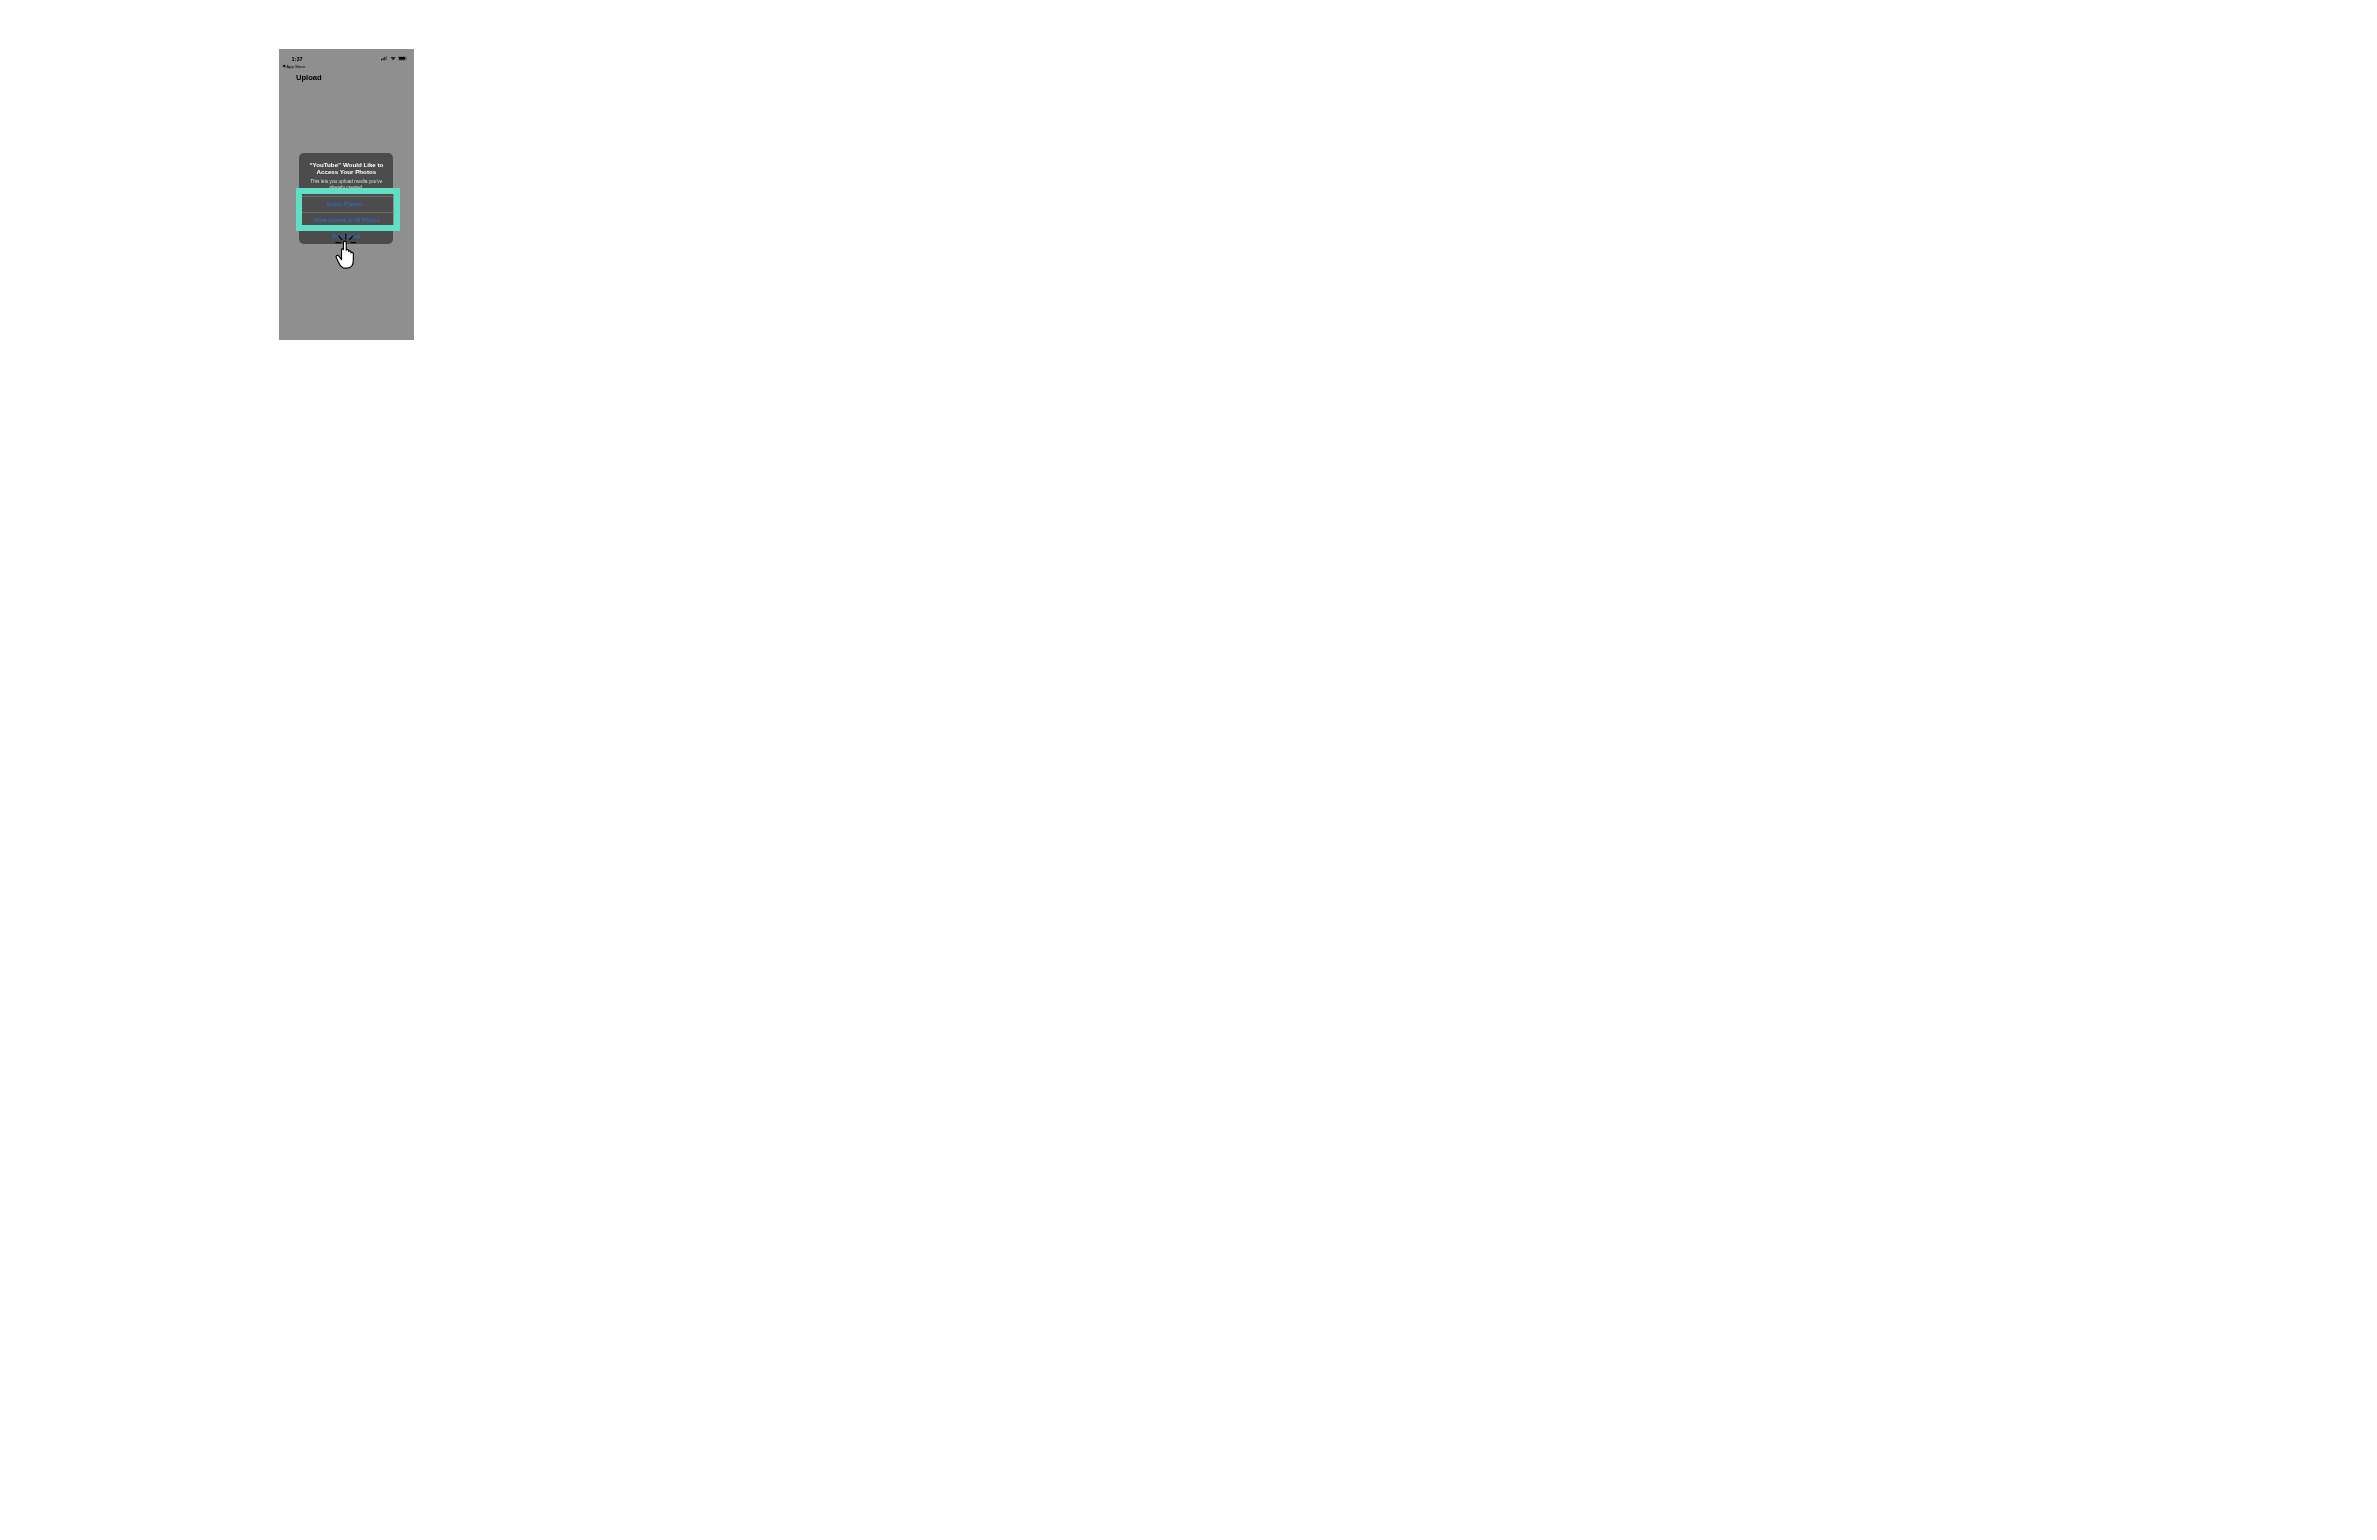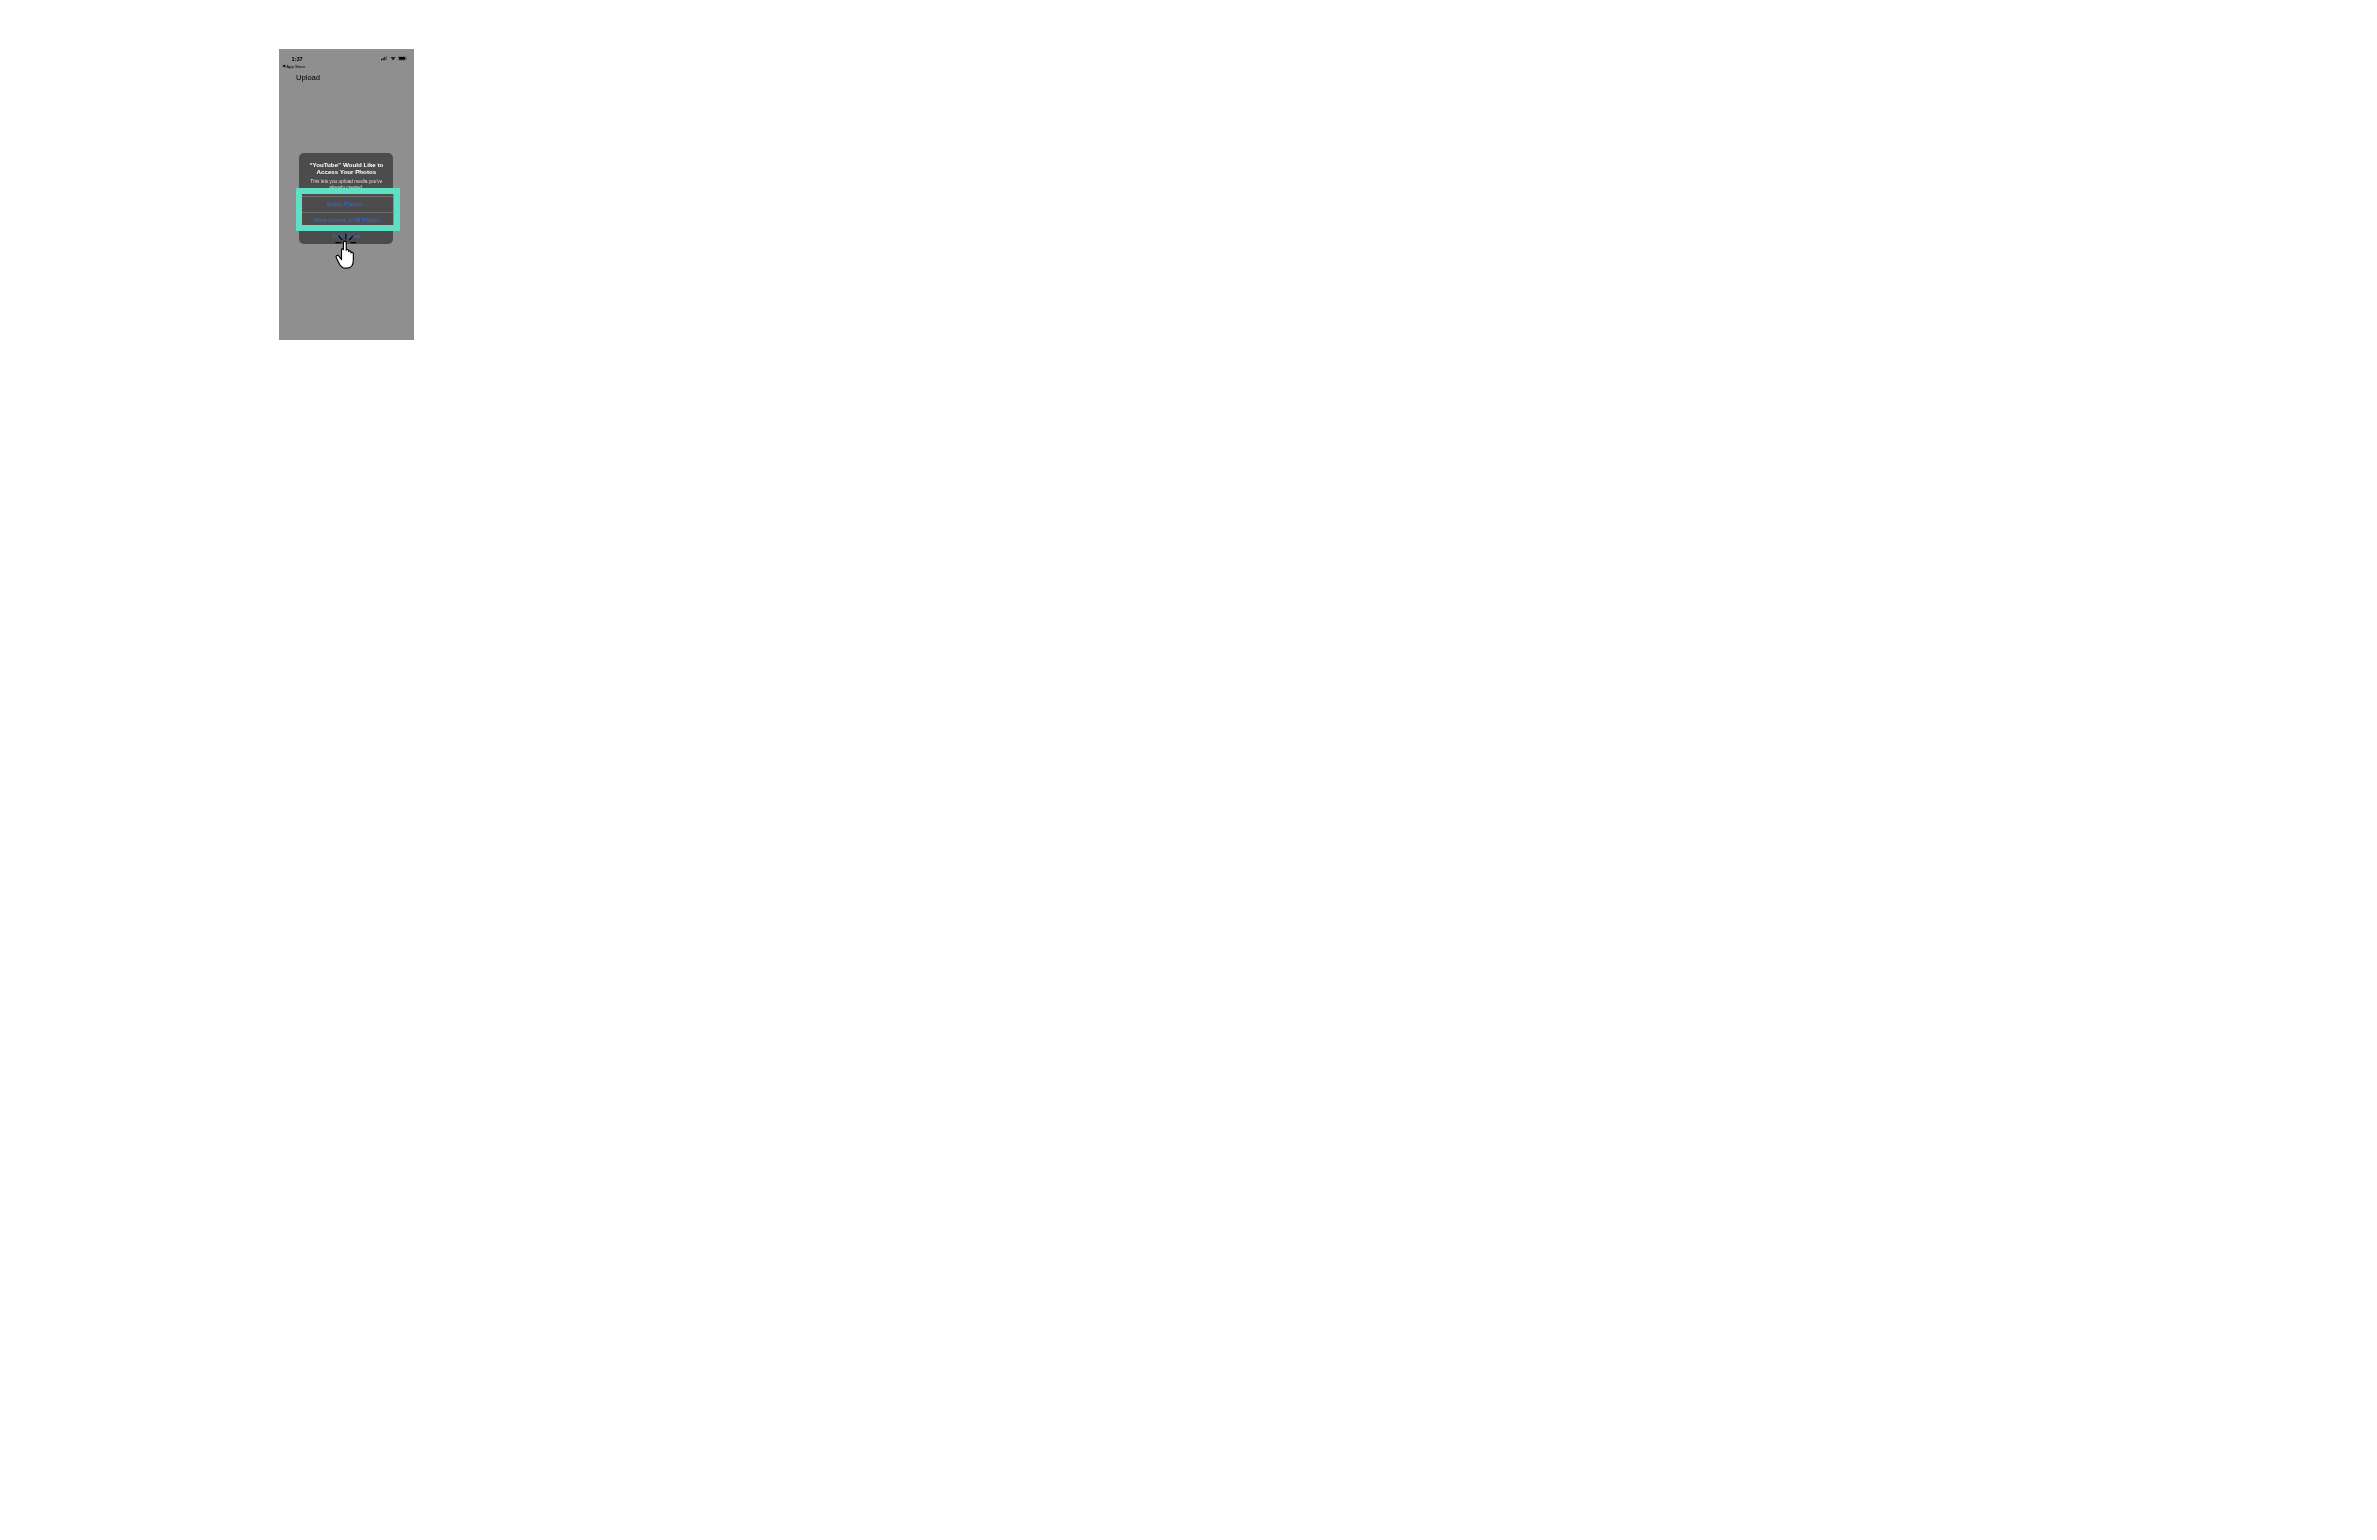--- a/index.html
+++ b/index.html
@@ -47,21 +47,21 @@
     font-size: 4.3px;
     color: #000;
   }
   .back-breadcrumb .chev {
     font-size: 3.8px;
     line-height: 1;
   }
   .screen-title {
     padding: 3.8px 0 0 17px;
     font-size: 7.6px;
-    font-weight: 400;
+    font-weight: 700;
     color: #000;
   }
   .alert {
     position: absolute;
     left: 20.4px;
     top: 104px;
     width: 94px;
     background: #4c4c4c;
     border-radius: 4.8px;
     overflow: hidden;

